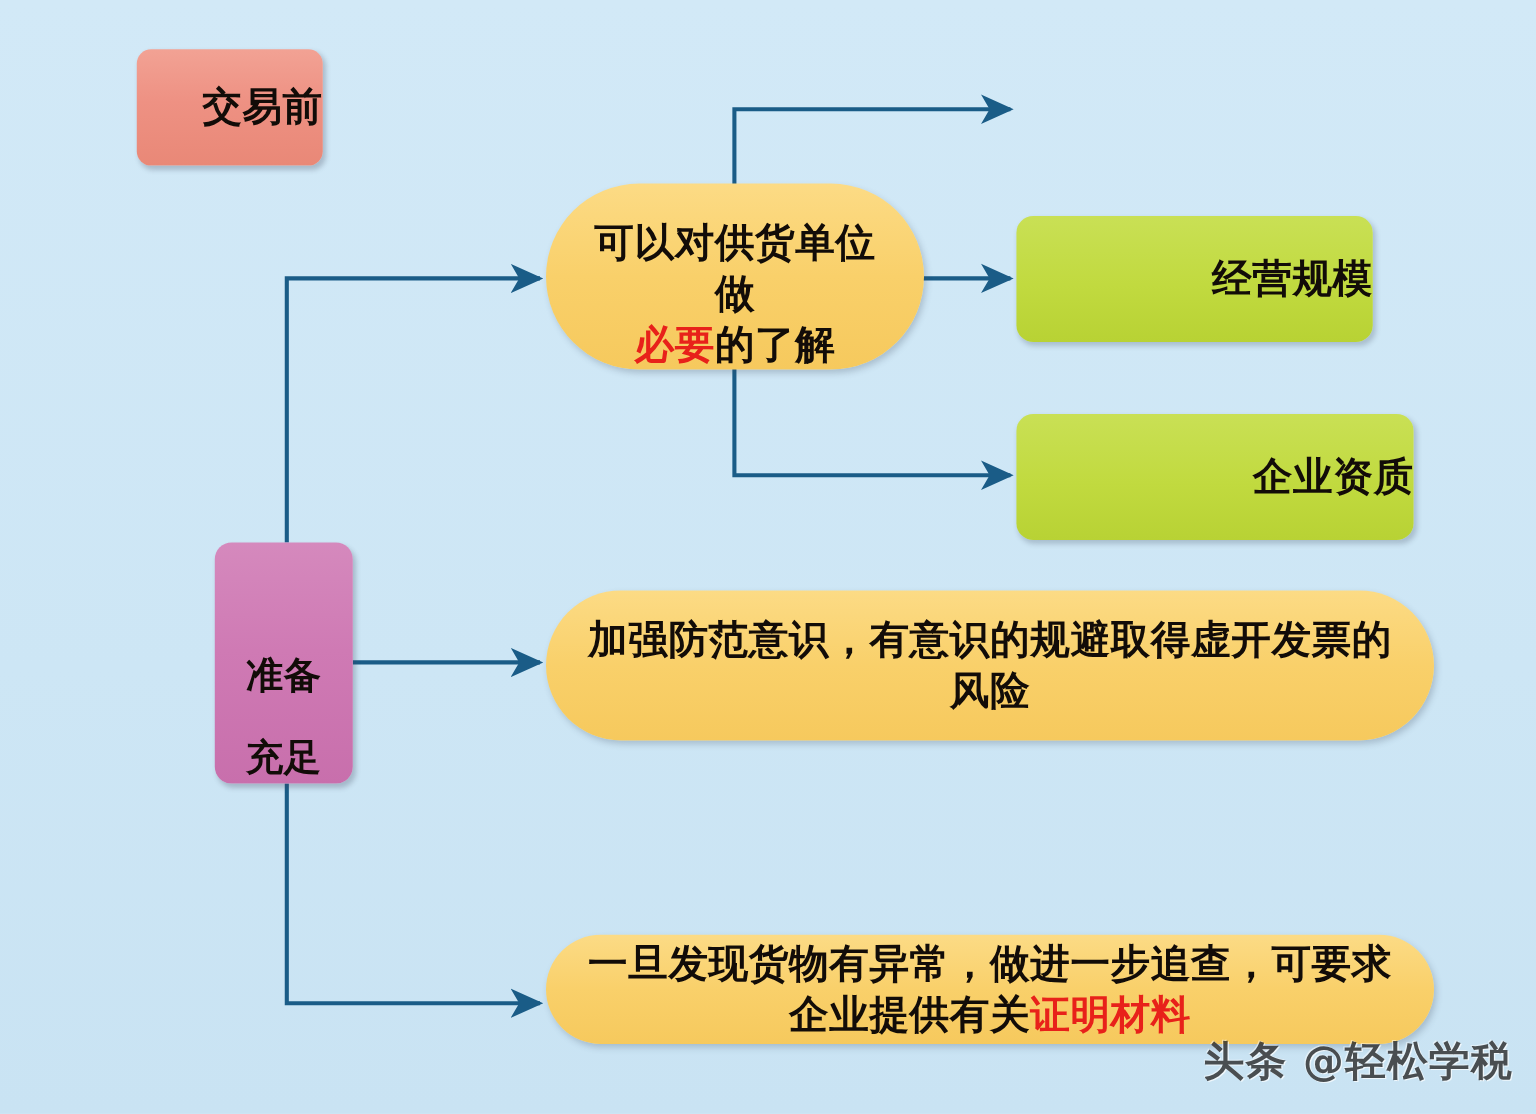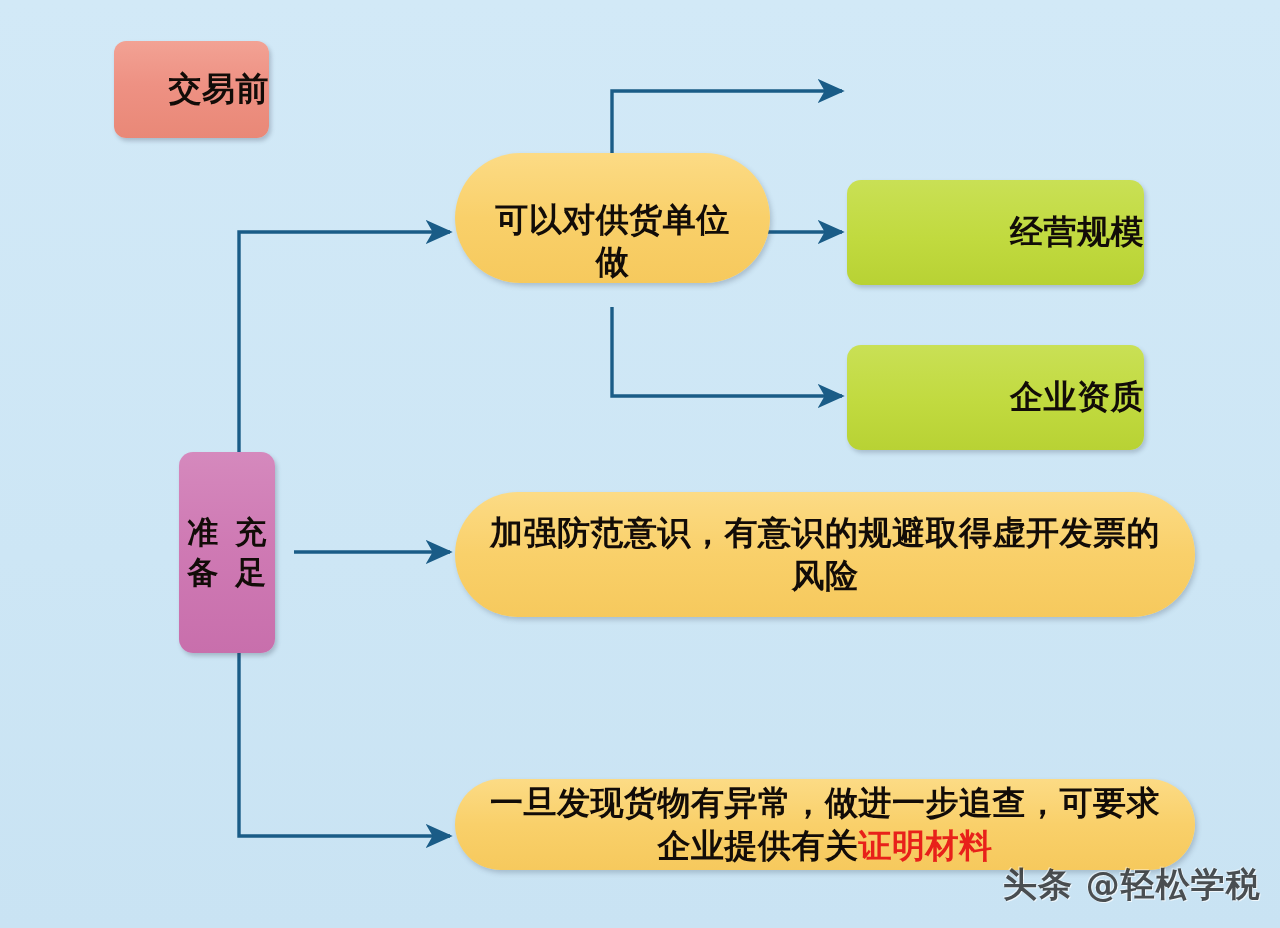--- a/index.html
+++ b/index.html
@@ -109,35 +109,38 @@
 
     <path d="M768,232 L842,232" fill="none" stroke="#1a5c87" stroke-width="3.4" marker-end="url(#arrow)"></path>
 
     <path d="M612,307 L612,396 L842,396" fill="none" stroke="#1a5c87" stroke-width="3.4" marker-end="url(#arrow)"></path>
   </svg>
 
   <div class="node node-stage" style="left:114px; top:41px; width:155px; height:97px;">
     <span>交易前</span>
   </div>
 
-  <div class="node node-root" style="left:179px; top:452px; width:96px; height:201px; flex-direction:row;">
+  <div class="node node-root" style="left:179px; top:452px; width:115px; height:201px; flex-direction:column;gap:30px;">
     <span>准备</span>
     <span>充足</span>
   </div>
 
-  <div class="node node-pill" style="left:455px; top:153px; width:315px; height:130px; flex-direction:column;">
+  <div class="node node-pill" style="left:455px; top:153px; width:315px; height:155px; flex-direction:column;">
     <span>可以对供货单位做</span>
+    <span>
+      <span class="hl">必要</span><span>的了解</span>
+    </span>
   </div>
 
 
   <div class="node node-leaf" style="left:847px; top:180px; width:297px; height:105px;">
     <span>经营规模</span>
   </div>
 
-  <div class="node node-leaf" style="left:847px; top:345px; width:297px; height:105px;">
+  <div class="node node-leaf" style="left:847px; top:345px; width:331px; height:105px;">
     <span>企业资质</span>
   </div>
 
   <div class="node node-pill" style="left:455px; top:492px; width:740px; height:125px;">
     <span>加强防范意识，有意识的规避取得虚开发票的风险</span>
   </div>
 
   <div class="node node-pill" style="left:455px; top:779px; width:740px; height:91px;">
     <span><span>一旦发现货物有异常，做进一步追查，可要求企业提供有关</span><span class="hl">证明材料</span></span>
   </div>

